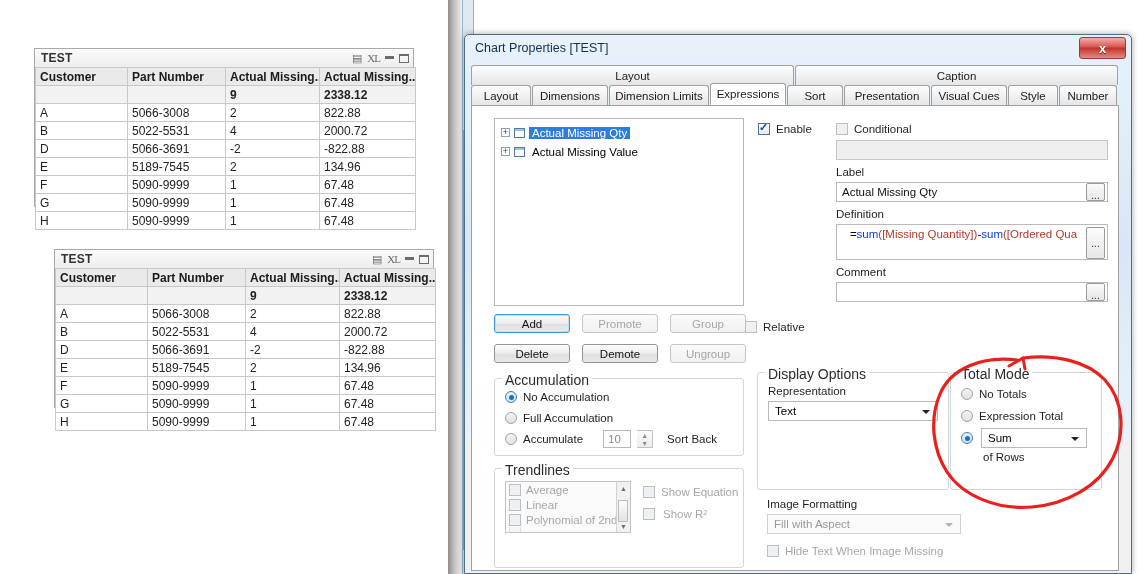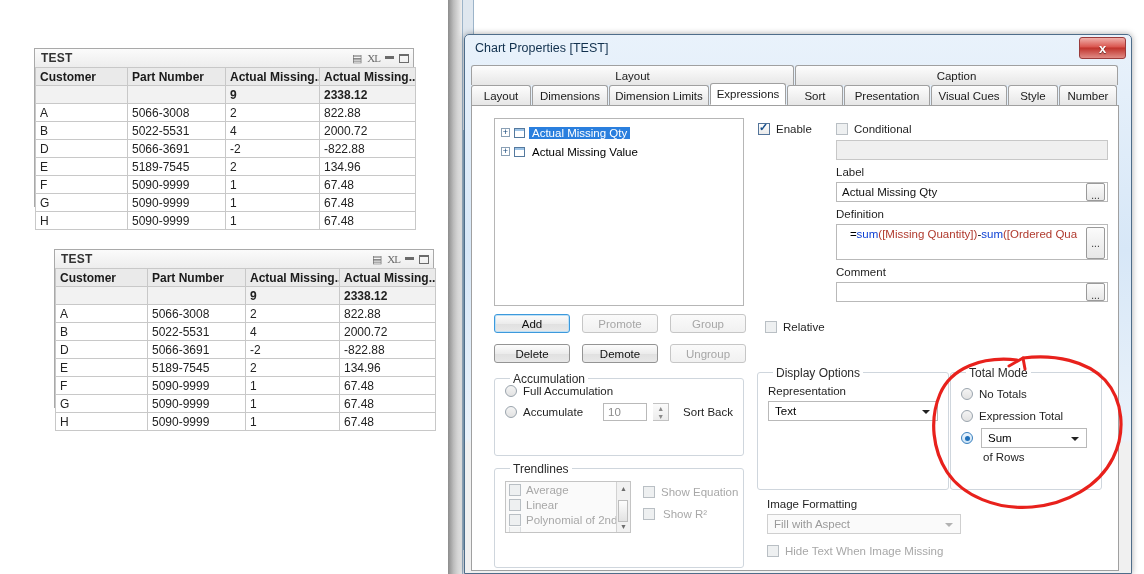--- a/index.html
+++ b/index.html
@@ -78,21 +78,21 @@
   
   .btnrow{position:absolute;display:flex;gap:12px;}
   .btn{width:76px;height:19px;border:1px solid #949494;border-radius:3px;box-sizing:border-box;
     background:linear-gradient(#fcfcfc,#ececec 50%,#e0e0e0 51%,#e8e8e8);
     font-size:11.5px;display:flex;align-items:center;justify-content:center;cursor:pointer;color:#111;}
   .btn.focus{border:1px solid #3c99dc;box-shadow:0 0 0 1px #bfe0f5 inset;}
   .btn.disabled{color:#a6a6a6;background:linear-gradient(#fafafa,#f1f1f1);border-color:#c6c6c6;cursor:default;}
 
   
   .grp{position:absolute;border:1px solid #cfd6dd;border-radius:3px;box-sizing:border-box;}
-  .grp>.grp-title{position:absolute;top:-7px;left:7px;background:#fff;padding:0 3px;font-size:12px;color:#2b2b2b;margin-left:8px;}
+  .grp>.grp-title{position:absolute;top:-7px;left:7px;background:#fff;padding:0 3px;font-size:14px;color:#2b2b2b;}
 
   
   .rowitem{display:flex;align-items:center;gap:6px;height:18px;}
   .radio{width:12px;height:12px;border-radius:50%;border:1px solid #9aa4ad;box-sizing:border-box;
     background:linear-gradient(#f4f4f4,#e2e2e2);flex:none;position:relative;cursor:pointer;}
   .radio.on{border-color:#3a7fbd;background:linear-gradient(#eaf4fd,#cbe4f7);}
   .radio.on:after{content:"";position:absolute;left:2.5px;top:2.5px;width:5px;height:5px;border-radius:50%;background:#1f6fba;}
   .cbox{width:12px;height:12px;border:1px solid #9aa4ad;box-sizing:border-box;flex:none;
     background:linear-gradient(#fdfdfd,#eaeaea);position:relative;cursor:pointer;}
   .cbox.on{border-color:#53749a;}
@@ -348,28 +348,32 @@
         <div class="btn disabled">Group</div>
       </div>
       <div class="btnrow" style="left:22px;top:238px;">
         <div class="btn">Delete</div>
         <div class="btn">Demote</div>
         <div class="btn disabled">Ungroup</div>
       </div>
 
       <div class="grp" style="left:22px;top:272px;width:250px;height:78px;">
         <span class="grp-title">Accumulation</span>
+        <div class="rowitem" style="margin:9px 0 0 10px;">
+          <span class="radio on"></span>
+          <span class="lbl">No Accumulation</span>
+        </div>
         <div class="rowitem" style="margin:3px 0 0 10px;">
           <span class="radio"></span>
           <span class="lbl">Full Accumulation</span>
         </div>
         <div class="rowitem" style="margin:3px 0 0 10px;">
           <span class="radio"></span>
           <span class="lbl">Accumulate</span>
-          <span class="input" style="width:44px;height:18px;margin-left:14px;padding:0 0 0 4px;color:#8c8c8c;">10</span>
+          <span class="input" style="width:28px;height:18px;margin-left:14px;padding:0 0 0 4px;color:#8c8c8c;">10</span>
           <span class="spin" style="height:18px;">
             <div>▲</div>
             <div>▼</div>
           </span>
           <span class="lbl" style="margin-left:8px;">Sort Back</span>
         </div>
       </div>
 
       <div class="grp" style="left:22px;top:362px;width:250px;height:100px;">
         <span class="grp-title">Trendlines</span>
@@ -426,21 +430,21 @@
         <span><span>=</span><span class="fn">sum</span><span class="fld">([Missing Quantity])</span><span>-</span><span class="fn">sum</span><span class="fld">([Ordered Qua</span></span>
         <span class="ellip" style="position:absolute;right:2px;top:2px;height:30px;align-items:center;">...</span>
       </div>
 
       <div class="fldlabel" style="position:absolute;left:364px;top:160px;">Comment</div>
       <div class="input" style="position:absolute;left:364px;top:176px;width:272px;">
         <span></span>
         <span class="ellip">...</span>
       </div>
 
-      <div class="rowitem" style="position:absolute;left:293px;top:212px;">
+      <div class="rowitem" style="position:absolute;left:273px;top:212px;">
         <span class="cbox dim"></span>
         <span class="lbl">Relative</span>
       </div>
 
       <div class="grp" style="left:285px;top:266px;width:192px;height:118px;">
         <span class="grp-title">Display Options</span>
         <div class="fldlabel" style="margin:12px 0 0 10px;">Representation</div>
         <div class="combo" style="margin:4px 0 0 10px;width:170px;">
           <span>Text</span>
           <span class="arrow"></span>

